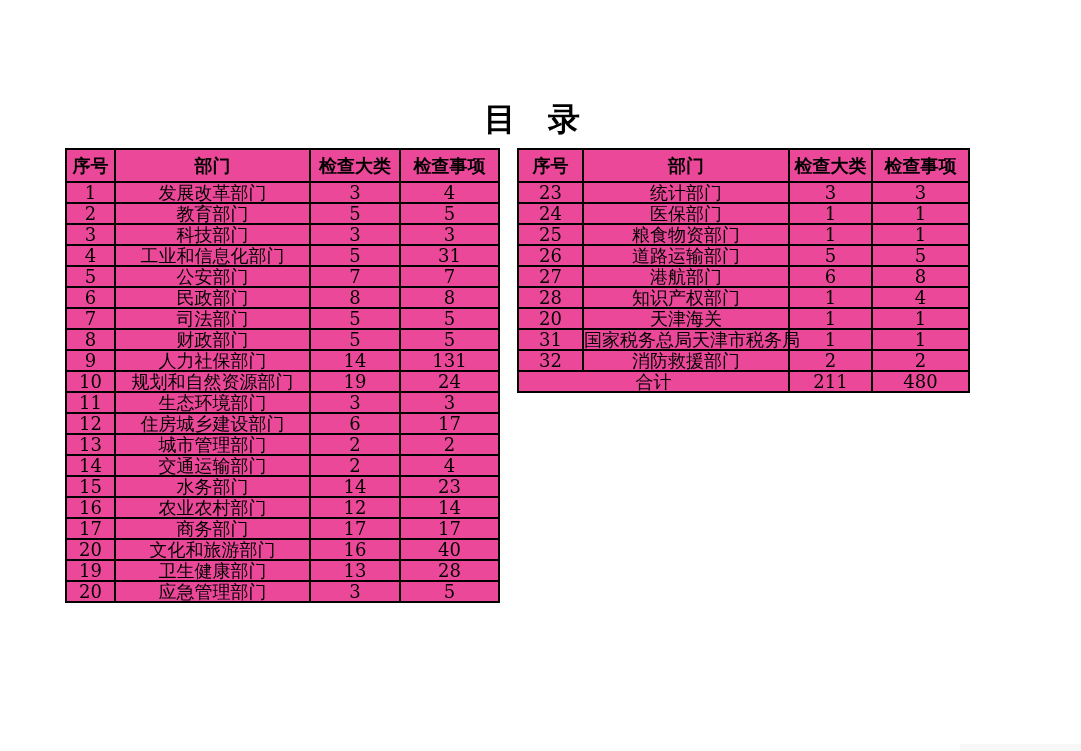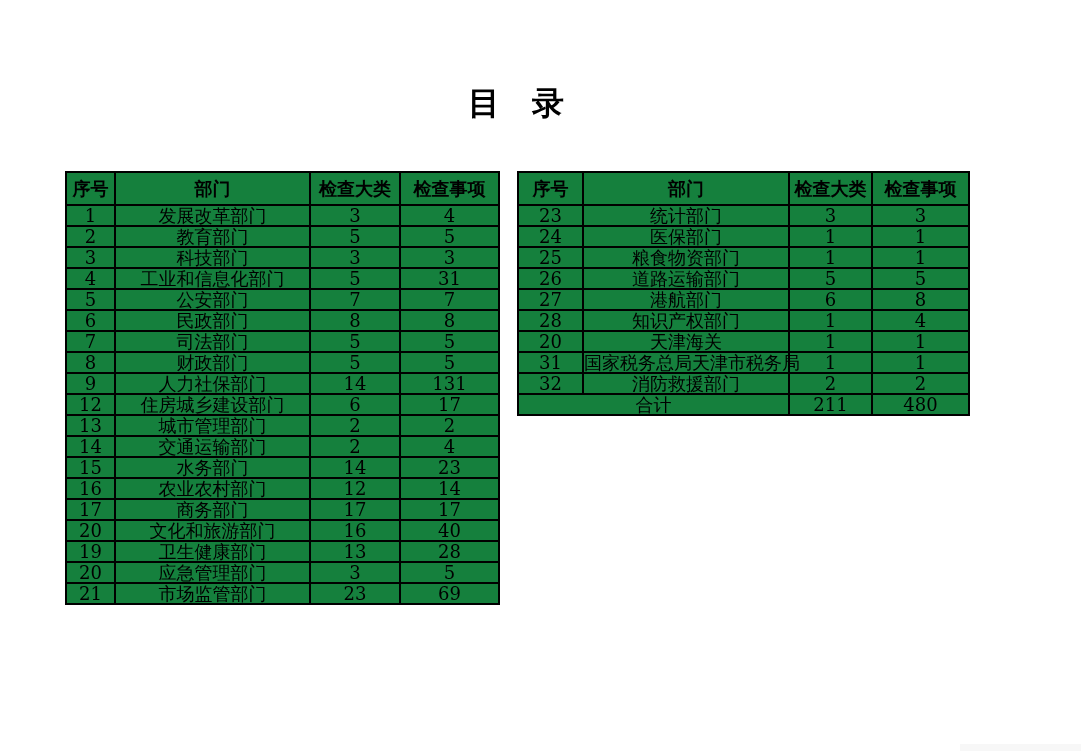--- a/index.html
+++ b/index.html
@@ -13,34 +13,33 @@
     height: 751px;
     overflow: hidden;
     font-family: "DejaVu Serif", "Liberation Serif", serif;
     color: #000000;
   }
   .doc-title {
     position: absolute;
     top: 84px;
     left: 65px;
     width: 902px;
-    margin: 0;
+    margin: 16px;
     text-align: center;
     font-size: 32px;
     font-weight: bold;
     line-height: 1.2;
     white-space: pre;
   }
   table.toc-table {
     position: absolute;
     top: 148px;
     border-collapse: collapse;
     table-layout: fixed;
-    background: #15803d;
-    margin-top: 23px;
+    background: #ec4899;
   }
   #table-left  { left: 65px;  width: 433px; }
   #table-right { left: 517px; width: 451px; }
   table.toc-table th,
   table.toc-table td {
     border: 2px solid #000000;
     text-align: center;
     vertical-align: middle;
     padding: 0;
     white-space: nowrap;
@@ -143,20 +142,32 @@
         <td>5</td>
         <td>5</td>
       </tr>
       <tr>
         <td>9</td>
         <td>人力社保部门</td>
         <td>14</td>
         <td>131</td>
       </tr>
       <tr>
+        <td>10</td>
+        <td>规划和自然资源部门</td>
+        <td>19</td>
+        <td>24</td>
+      </tr>
+      <tr>
+        <td>11</td>
+        <td>生态环境部门</td>
+        <td>3</td>
+        <td>3</td>
+      </tr>
+      <tr>
         <td>12</td>
         <td>住房城乡建设部门</td>
         <td>6</td>
         <td>17</td>
       </tr>
       <tr>
         <td>13</td>
         <td>城市管理部门</td>
         <td>2</td>
         <td>2</td>
@@ -195,26 +206,20 @@
         <td>19</td>
         <td>卫生健康部门</td>
         <td>13</td>
         <td>28</td>
       </tr>
       <tr>
         <td>20</td>
         <td>应急管理部门</td>
         <td>3</td>
         <td>5</td>
-      </tr>
-      <tr>
-        <td>21</td>
-        <td>市场监管部门</td>
-        <td>23</td>
-        <td>69</td>
       </tr>
     </tbody>
 </table>
 
 <table class="toc-table" id="table-right">
   <colgroup>
     <col class="c-num">
       <col class="c-dept">
       <col class="c-cat">
       <col class="c-item">

